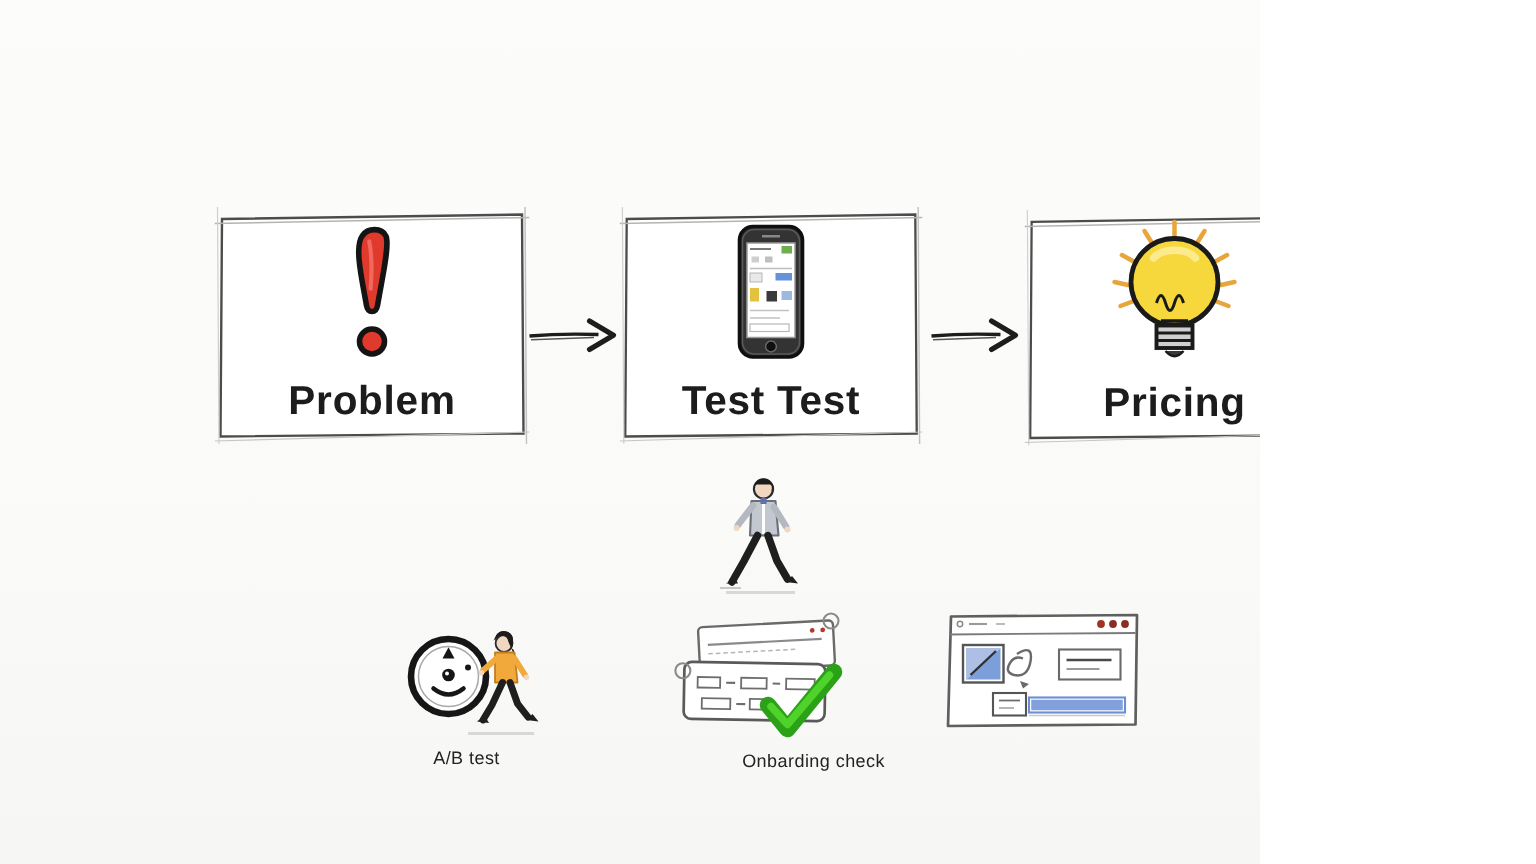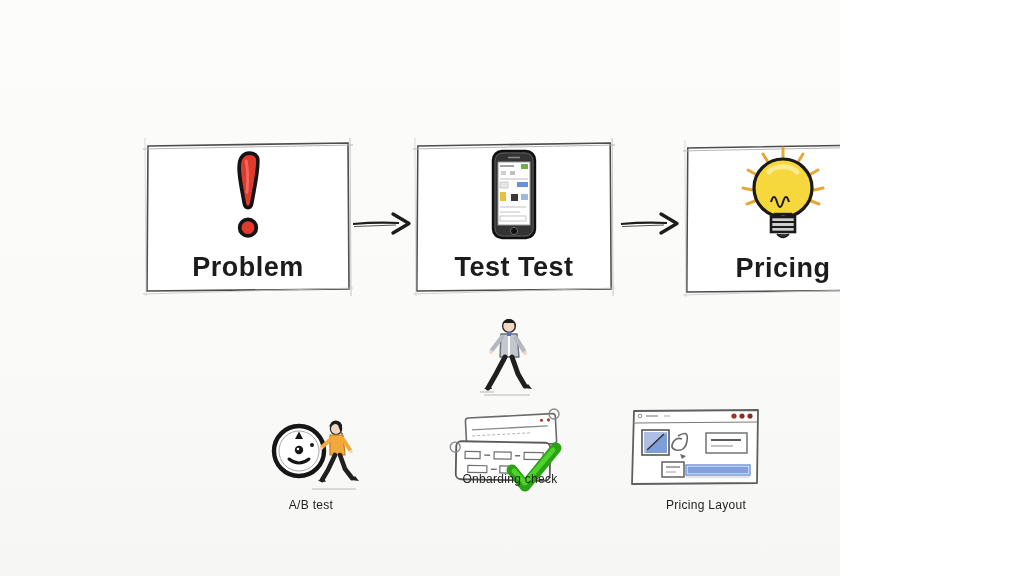--- a/index.html
+++ b/index.html
@@ -188,21 +188,21 @@
       <rect x="46" y="46" width="17" height="7" fill="none" stroke="#6e6e6e" stroke-width="1.2"></rect>
       <line x1="67" y1="49.5" x2="72" y2="49.5" stroke="#6e6e6e" stroke-width="1.4"></line>
       <rect x="76" y="46" width="19" height="7" fill="none" stroke="#6e6e6e" stroke-width="1.2"></rect>
       <rect x="20" y="60" width="19" height="7" fill="none" stroke="#6e6e6e" stroke-width="1.2"></rect>
       <line x1="43" y1="63.5" x2="49" y2="63.5" stroke="#6e6e6e" stroke-width="1.4"></line>
       <rect x="52" y="60" width="14" height="7" fill="none" stroke="#6e6e6e" stroke-width="1.2"></rect>
     </g>
     <path d="M64 64 L77 80 L108 42" stroke="#2aa117" stroke-width="11" fill="none" stroke-linecap="round" stroke-linejoin="round"></path>
     <path d="M66 65 L77 77 L105 44" stroke="#4fd32b" stroke-width="5" fill="none" stroke-linecap="round" stroke-linejoin="round"></path>
   </svg>
-  <div class="caption" style="left:430px;top:472px;width:160px;">Onbarding check</div>
+  <div class="caption" style="left:430px;top:500px;width:160px;text-align:right;">Onbarding check</div>
 
   <svg class="mini" style="left:628px;top:406px;width:136px;height:86px;" viewBox="0 0 136 86">
     <path d="M6 5 L130 4 L129 77 L4 78 Z" fill="#ffffff" stroke="#5f5f5f" stroke-width="1.8" stroke-linejoin="round"></path>
     <line x1="5" y1="17" x2="129" y2="16" stroke="#7a7a7a" stroke-width="1.2"></line>
     <circle cx="12" cy="10" r="1.8" fill="none" stroke="#8a8a8a" stroke-width="1"></circle>
     <line x1="18" y1="10" x2="30" y2="10" stroke="#9a9a9a" stroke-width="1.4"></line>
     <line x1="36" y1="10" x2="42" y2="10" stroke="#b5b5b5" stroke-width="1.2"></line>
     <circle cx="106" cy="10" r="2.6" fill="#a03226"></circle>
     <circle cx="114" cy="10" r="2.6" fill="#8a2e24"></circle>
     <circle cx="122" cy="10" r="2.6" fill="#8a2e24"></circle>
@@ -215,15 +215,14 @@
     <rect x="78" y="27" width="41" height="20" fill="#ffffff" stroke="#6a6a6a" stroke-width="1.4"></rect>
     <line x1="83" y1="34" x2="113" y2="34" stroke="#4a4a4a" stroke-width="1.8"></line>
     <line x1="83" y1="40" x2="105" y2="40" stroke="#9a9a9a" stroke-width="1.2"></line>
     <rect x="34" y="56" width="22" height="15" fill="#ffffff" stroke="#555555" stroke-width="1.4"></rect>
     <line x1="38" y1="61" x2="52" y2="61" stroke="#6e6e6e" stroke-width="1.2"></line>
     <line x1="38" y1="66" x2="48" y2="66" stroke="#9e9e9e" stroke-width="1"></line>
     <rect x="58" y="59" width="64" height="10" fill="#ffffff" stroke="#6b8fd6" stroke-width="1.4"></rect>
     <rect x="59.5" y="60.5" width="61" height="7" fill="#6b8fd6" opacity="0.85"></rect>
     <line x1="58" y1="71" x2="122" y2="71" stroke="#c9c9c9" stroke-width="1"></line>
   </svg>
-  <div class="caption" style="left:626px;top:498px;width:160px;">Pricing Layout</div>
 
 </div>
 
 </body></html>

